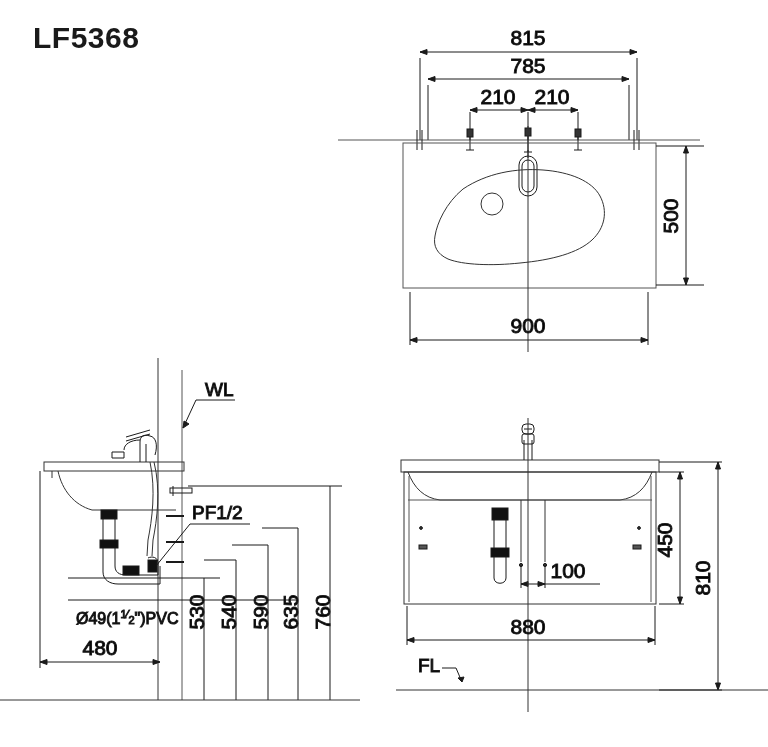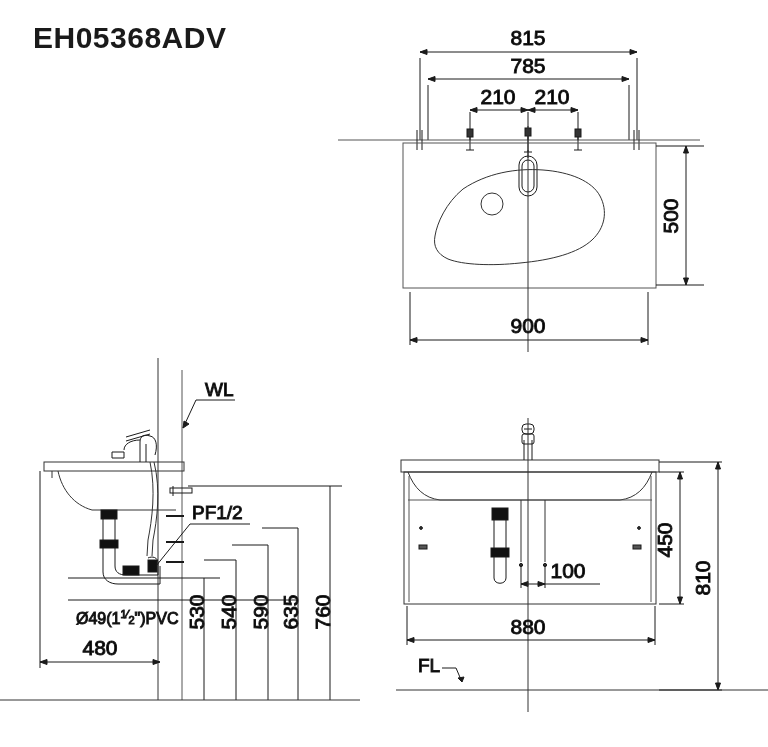--- a/index.html
+++ b/index.html
@@ -14,21 +14,21 @@
   .lbl{font-size:19px;}
   .lblsm{font-size:16px;}
   .frac{font-size:11px;}
 </style>
 </head>
 <body>
 
 <div id="sheet">
 
   <div class="title-block">
-    <div class="title-line">EH05368ADV</div>
+    <div class="title-line">LF5368</div>
   </div>
 
   <svg width="768" height="747" viewBox="0 0 768 747">
     <g fill="none" stroke="#1a1a1a" stroke-width="1" shape-rendering="geometricPrecision">
 
       <g>
 
         <g>
           <line x1="420" y1="58" x2="420" y2="140"></line>
           <line x1="637" y1="58" x2="637" y2="140"></line>

